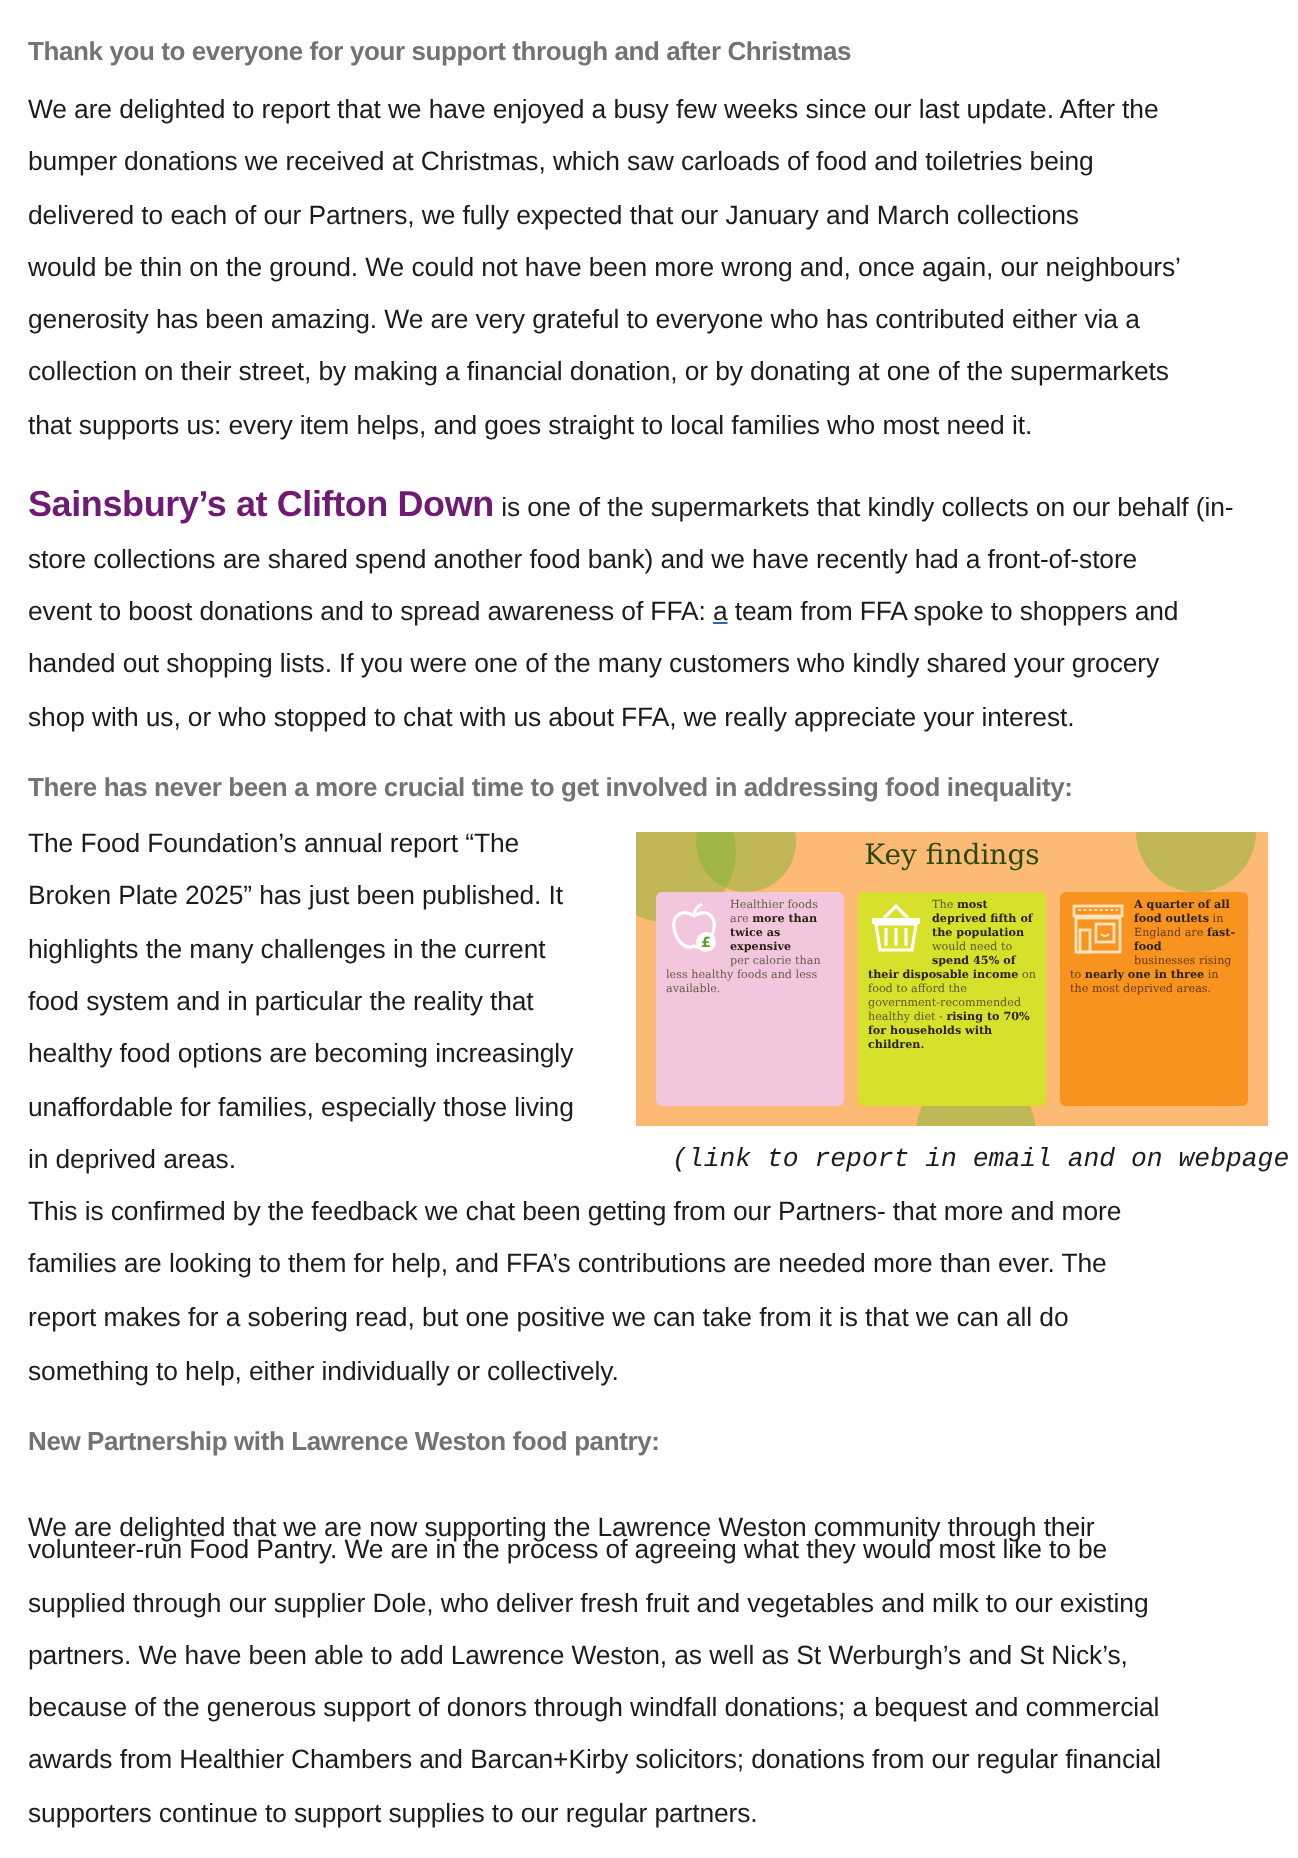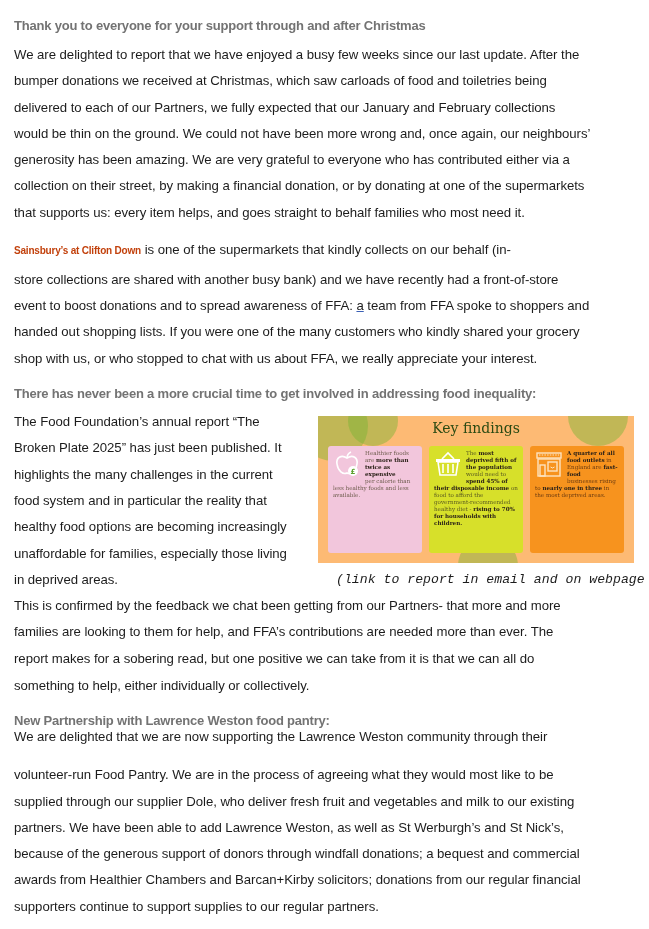--- a/index.html
+++ b/index.html
@@ -10,21 +10,21 @@
     }
     .page { position: absolute; left: 14px; top: 0; width: 620px; }
     .h {
       position: absolute; left: 0; white-space: nowrap;
       font-weight: bold; font-size: 13px; letter-spacing: -0.2px; color: #737373;
     }
     .line {
       position: absolute; left: 0; white-space: nowrap;
       font-size: 13.2px; letter-spacing: -0.05px; color: #1c1c1c;
     }
-    .line b { font-size: 10px; letter-spacing: -0.2px; color: #c2410c; }
+    .line b { font-size: 18px; letter-spacing: -0.2px; color: #701a75; }
     .ul-link { text-decoration: underline; text-decoration-color: #3a5fb5; color: #1c1c1c; }
     .caption { position: absolute; white-space: nowrap; font-style: italic; font-size: 13.2px; color: #1c1c1c; font-family: Liberation Mono, monospace; }
 
     
     .kf {
       position: absolute; left: 318px; top: 416px; width: 316px; height: 147px;
       background: #fdba74; overflow: hidden;
     }
     .kf .blob { position: absolute; border-radius: 50%; background: rgba(120,180,50,0.45); }
     .kf-title {
@@ -44,30 +44,30 @@
     .card .top { display: block; margin-left: 32px; }
   </style>
 </head>
 <body>
 
 <div class="page">
 
   <div class="h" style="top:18px">Thank you to everyone for your support through and after Christmas</div>
   <div class="line" style="top:47px">We are delighted to report that we have enjoyed a busy few weeks since our last update.  After the</div>
   <div class="line" style="top:73px">bumper donations we received at Christmas, which saw carloads of food and toiletries being</div>
-  <div class="line" style="top:100px">delivered to each of our Partners, we fully expected that our January and February collections</div>
+  <div class="line" style="top:100px">delivered to each of our Partners, we fully expected that our January and March collections</div>
   <div class="line" style="top:126px">would be thin on the ground.  We could not have been more wrong and, once again, our neighbours’</div>
   <div class="line" style="top:152px">generosity has been amazing.  We are very grateful to everyone who has contributed either via a</div>
   <div class="line" style="top:178px">collection on their street, by making a financial donation, or by donating at one of the supermarkets</div>
-  <div class="line" style="top:205px">that supports us: every item helps, and goes straight to behalf families who most need it.</div>
+  <div class="line" style="top:205px">that supports us: every item helps, and goes straight to local families who most need it.</div>
 
   <div class="line" style="top:242px">
     <b>Sainsbury’s at Clifton Down</b><span> is one of the supermarkets that kindly collects on our behalf (in-</span>
   </div>
-  <div class="line" style="top:272px">store collections are shared with another busy bank) and we have recently had a front-of-store</div>
+  <div class="line" style="top:272px">store collections are shared spend another food bank) and we have recently had a front-of-store</div>
   <div class="line" style="top:298px">
     <span>event to boost donations and to spread awareness of FFA: </span><span class="ul-link">a</span><span> team from FFA spoke to shoppers and</span>
   </div>
   <div class="line" style="top:324px">handed out shopping lists. If you were one of the many customers who kindly shared your grocery</div>
   <div class="line" style="top:351px">shop with us, or who stopped to chat with us about FFA, we really appreciate your interest.</div>
 
   <div class="h" style="top:386px">There has never been a more crucial time to get involved in addressing food inequality:</div>
   <div class="line" style="top:414px">The Food Foundation’s annual report “The</div>
   <div class="line" style="top:440px">Broken Plate 2025” has just been published.  It</div>
   <div class="line" style="top:467px">highlights the many challenges in the current</div>
@@ -75,21 +75,21 @@
   <div class="line" style="top:519px">healthy food options are becoming increasingly</div>
   <div class="line" style="top:546px">unaffordable for families, especially those living</div>
   <div class="line" style="top:572px">in deprived areas.</div>
   <div class="caption" style="left:322px; top:572px">(link to report in email and on webpage below).</div>
   <div class="line" style="top:598px">This is confirmed by the feedback we chat been getting from our Partners- that more and more</div>
   <div class="line" style="top:624px">families are looking to them for help, and FFA’s contributions are needed more than ever.  The</div>
   <div class="line" style="top:651px">report makes for a sobering read, but one positive we can take from it is that we can all do</div>
   <div class="line" style="top:678px">something to help, either individually or collectively.</div>
 
   <div class="h" style="top:713px">New Partnership with Lawrence Weston food pantry:</div>
-  <div class="line" style="top:729px">We are delighted that we are now supporting the Lawrence Weston community through their</div>
+  <div class="line" style="top:756px">We are delighted that we are now supporting the Lawrence Weston community through their</div>
   <div class="line" style="top:767px">volunteer-run Food Pantry. We are in the process of agreeing what they would most like to be</div>
   <div class="line" style="top:794px">supplied through our supplier Dole, who deliver fresh fruit and vegetables and milk to our existing</div>
   <div class="line" style="top:820px">partners. We have been able to add Lawrence Weston, as well as St Werburgh’s and St Nick’s,</div>
   <div class="line" style="top:846px">because of the generous support of donors through windfall donations; a bequest and commercial</div>
   <div class="line" style="top:872px">awards from Healthier Chambers and Barcan+Kirby solicitors; donations from our regular financial</div>
   <div class="line" style="top:899px">supporters continue to support supplies to our regular partners.</div>
 </div>
 
 <div class="kf">
   <div class="blob" style="left:-20px; top:-25px; width:70px; height:70px;"></div>

